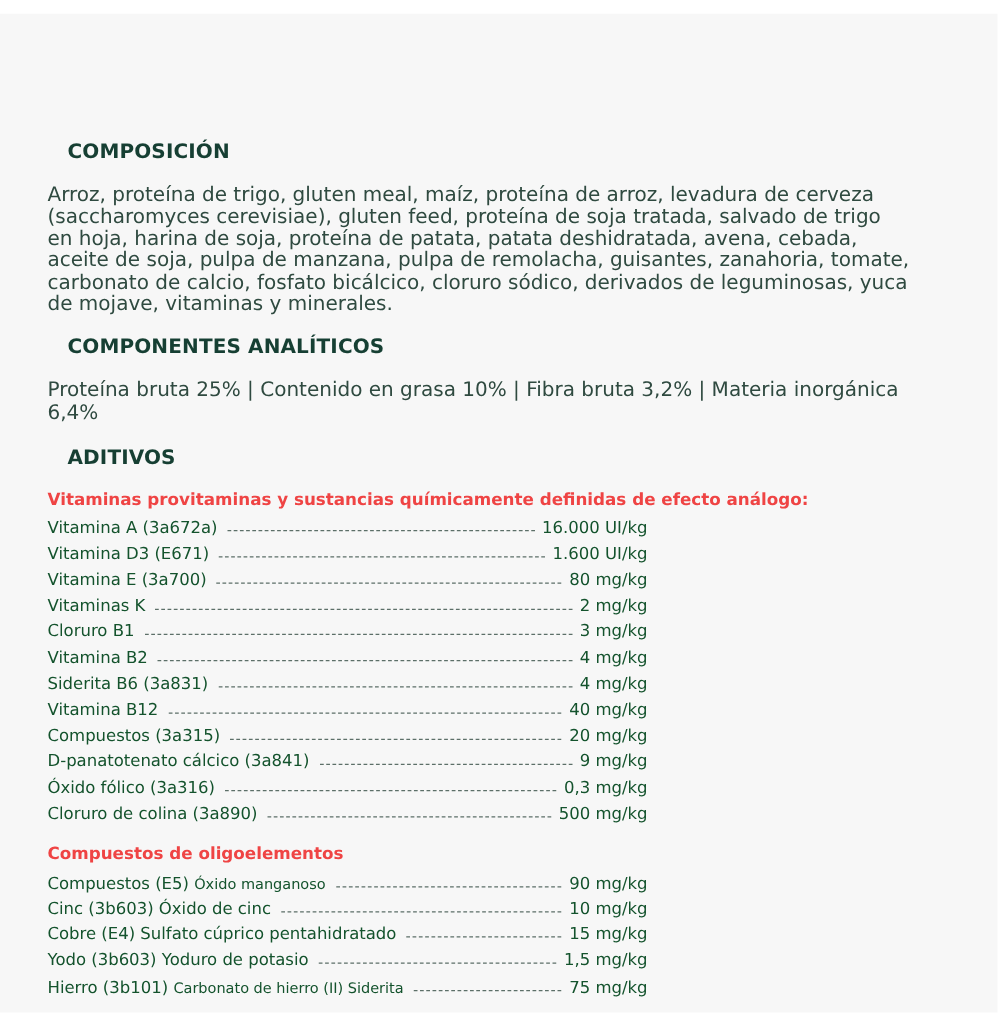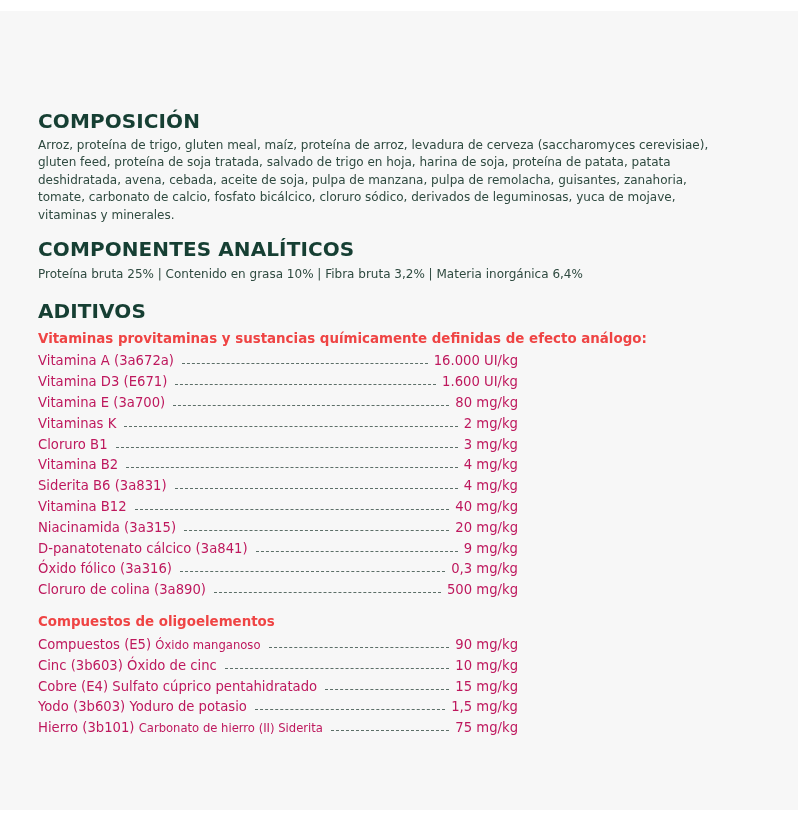--- a/index.html
+++ b/index.html
@@ -25,28 +25,28 @@
   .content {
     position: absolute;
     left: 38px;
     top: 100px;
     width: 690px;
     color: #2f4a40;
   }
   .section-title {
     font-family: "DejaVu Sans", sans-serif;
     font-weight: bold;
-    font-size: 20px;
+    font-size: 16px;
     color: #163f33;
     letter-spacing: 0.1px;
-    margin: 0;
+    margin: 16px;
     line-height: 20px;
   }
   .para {
-    font-size: 12px;
+    font-size: 16px;
     line-height: 17.4px;
     color: #2f4a40;
     margin: 6px 0 0 0;
     width: 690px;
   }
   .composition .section-title { margin-top: 0; }
   .analytics { margin-top: 15px; }
   .analytics .para { margin-top: 7px; }
   .additives { margin-top: 18px; }
   .subtitle {
@@ -59,21 +59,21 @@
   .subtitle.trace {
     margin-top: 12px;
     margin-bottom: 5px;
   }
   .rows { width: 480px; }
   .row {
     display: flex;
     align-items: baseline;
     height: 20.8px;
     font-size: 13.2px;
-    color: #be185d;
+    color: #14532d;
     line-height: 20.8px;
     white-space: nowrap;
   }
   .row .name { flex: 0 0 auto; }
   .row .name .small { font-size: 11.6px; }
   .row .leader {
     flex: 1 1 auto;
     border-bottom: 1px dashed #5c6f68;
     margin: 0 6px 0 8px;
     position: relative;
@@ -137,21 +137,21 @@
             <span class="name">Siderita B6 (3a831)</span>
             <span class="leader"></span>
             <span class="value">4 mg/kg</span>
           </div>
         <div class="row">
             <span class="name">Vitamina B12</span>
             <span class="leader"></span>
             <span class="value">40 mg/kg</span>
           </div>
         <div class="row">
-            <span class="name">Niacinamida (3a315)</span>
+            <span class="name">Compuestos (3a315)</span>
             <span class="leader"></span>
             <span class="value">20 mg/kg</span>
           </div>
         <div class="row">
             <span class="name">D-panatotenato cálcico (3a841)</span>
             <span class="leader"></span>
             <span class="value">9 mg/kg</span>
           </div>
         <div class="row">
             <span class="name">Óxido fólico (3a316)</span>

